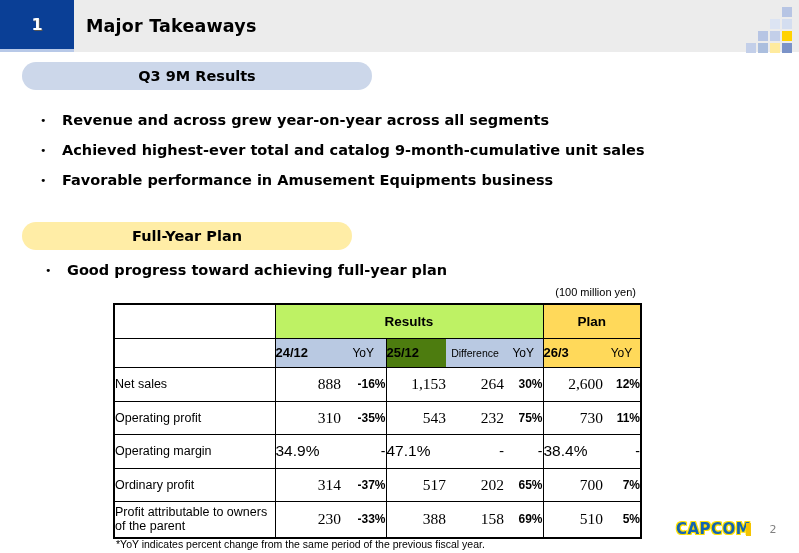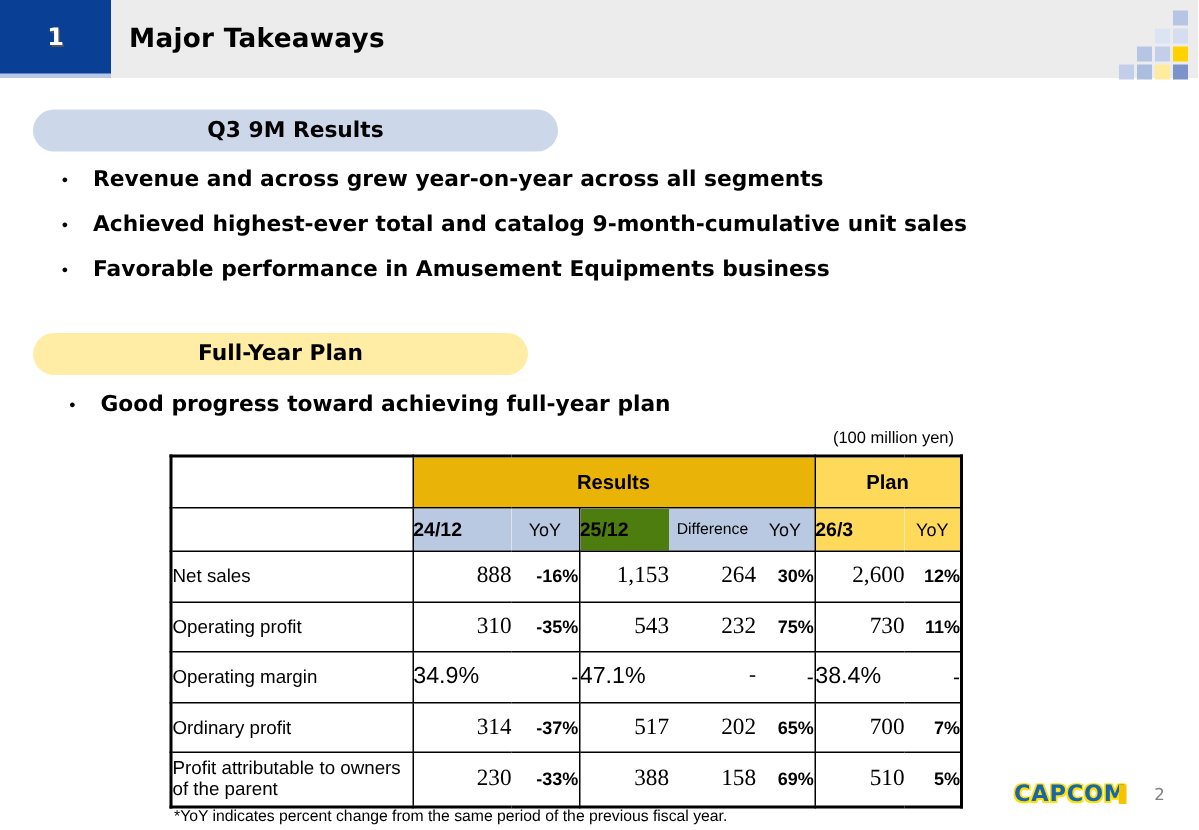--- a/index.html
+++ b/index.html
@@ -13,21 +13,21 @@
   .numbox span{color:#fff;font-weight:bold;font-size:16px;text-shadow:1px 1px 0 #555;}
   .title{position:absolute;left:86px;top:0;height:52px;display:flex;align-items:center;
          font-size:17.5px;font-weight:bold;letter-spacing:0.2px;}
   .deco{position:absolute;left:746px;top:7px;display:grid;
         grid-template-columns:repeat(4,10px);grid-template-rows:repeat(4,10px);gap:2px;}
   .deco span{width:10px;height:10px;display:block;}
 
   
   .pill{position:absolute;height:28px;border-radius:14px;display:flex;align-items:center;
         justify-content:center;font-weight:bold;font-size:14.5px;}
-  .pill-results{left:22px;top:73px;width:350px;}
+  .pill-results{left:22px;top:62px;width:350px;}
   .pill-plan{left:22px;top:222px;width:330px;}
   .bullets{position:absolute;left:40px;top:110px;width:720px;}
   .bullets-plan{position:absolute;left:45px;top:260px;width:720px;}
   .bullet{display:flex;align-items:flex-start;margin-bottom:9px;font-weight:bold;
           font-size:14.5px;line-height:21px;}
   .dot{width:22px;flex:0 0 22px;font-size:11px;line-height:21px;font-weight:normal;}
 
   
   .unit-note{position:absolute;left:336px;top:286px;width:300px;text-align:right;
              font-size:11px;font-family:"Liberation Sans",sans-serif;}
@@ -122,21 +122,21 @@
         <col style="width:45px">
       <col style="width:60px">
         <col style="width:58px">
         <col style="width:39px">
       <col style="width:60px">
         <col style="width:38px">
     </colgroup>
     <tbody>
         <tr style="height:34px">
       <td class="lbl bR"></td>
-      <td colspan="5" class="ghead bR" style="background: #eab308;">Results</td>
+      <td colspan="5" class="ghead bR" style="background: #bef264;">Results</td>
       <td colspan="2" class="ghead" style="background: rgb(255, 217, 90);">Plan</td>
     </tr>
     <tr style="height:29px">
       <td class="lbl bR"></td>
       <td class="chb" style="background: rgb(185, 201, 226);">24/12</td>
       <td class="ch bR" style="background: rgb(185, 201, 226);">YoY</td>
       <td class="chb" style="background: #4d7c0f;">25/12</td>
       <td class="chs" style="background: rgb(185, 201, 226);">Difference</td>
       <td class="ch bR" style="background: rgb(185, 201, 226);">YoY</td>
       <td class="chb" style="background: rgb(255, 217, 90);">26/3</td>

